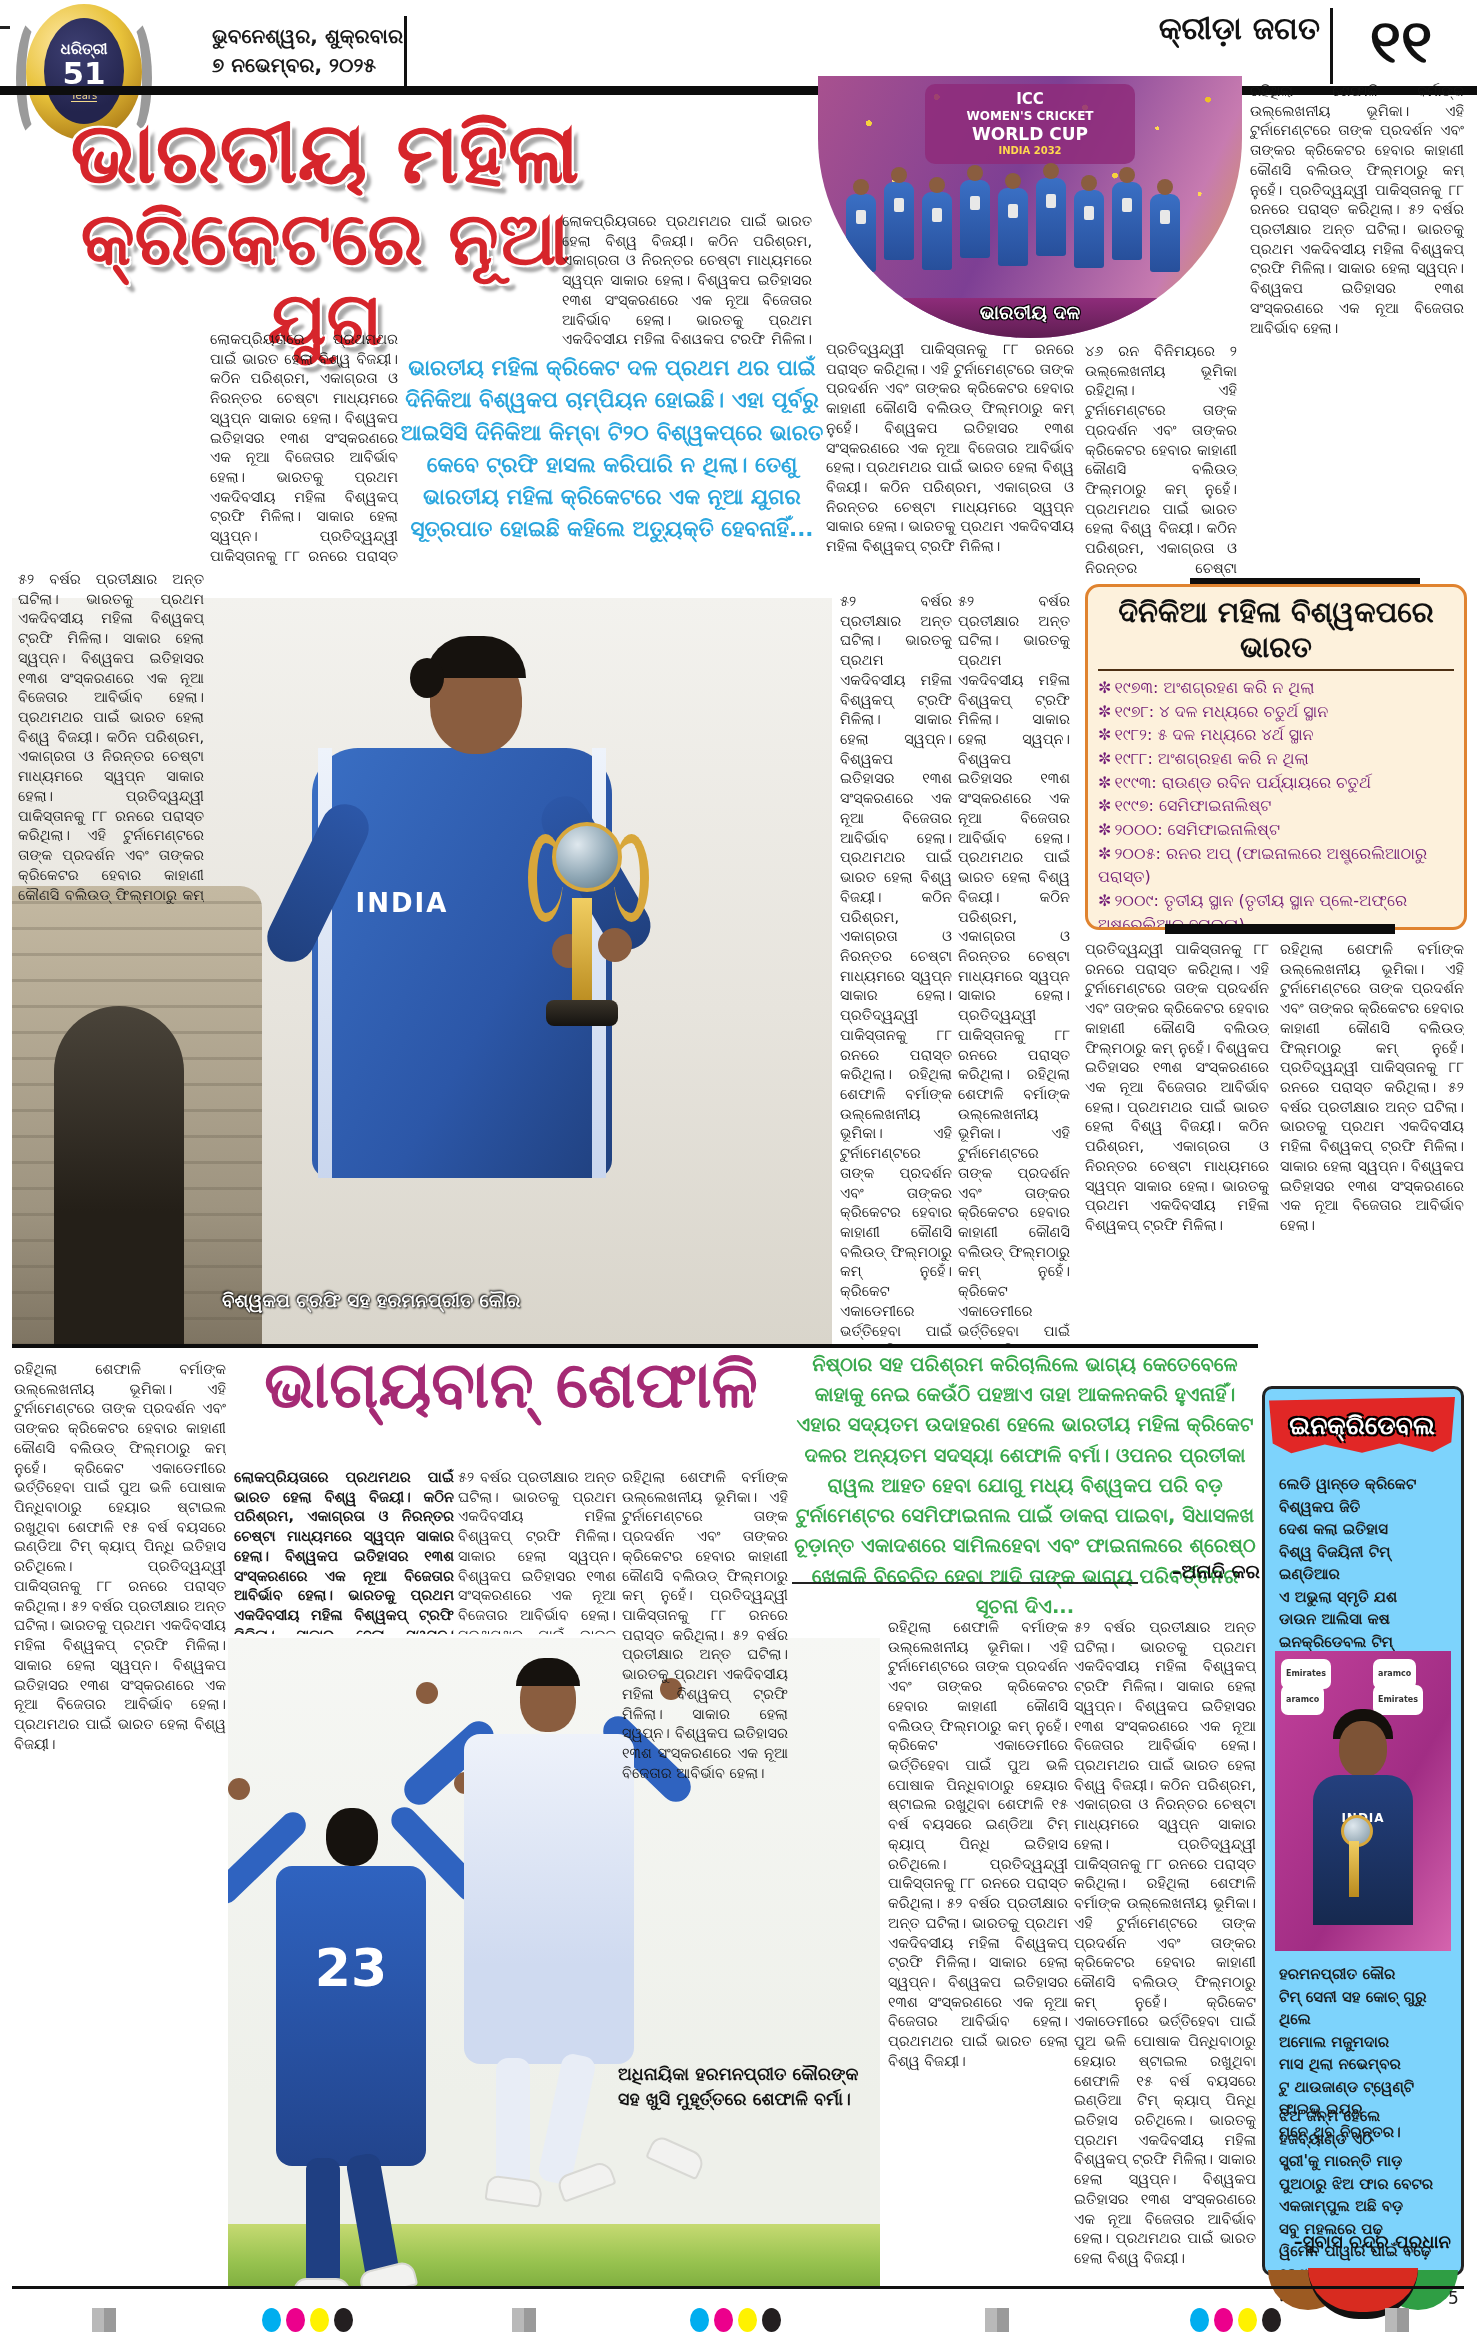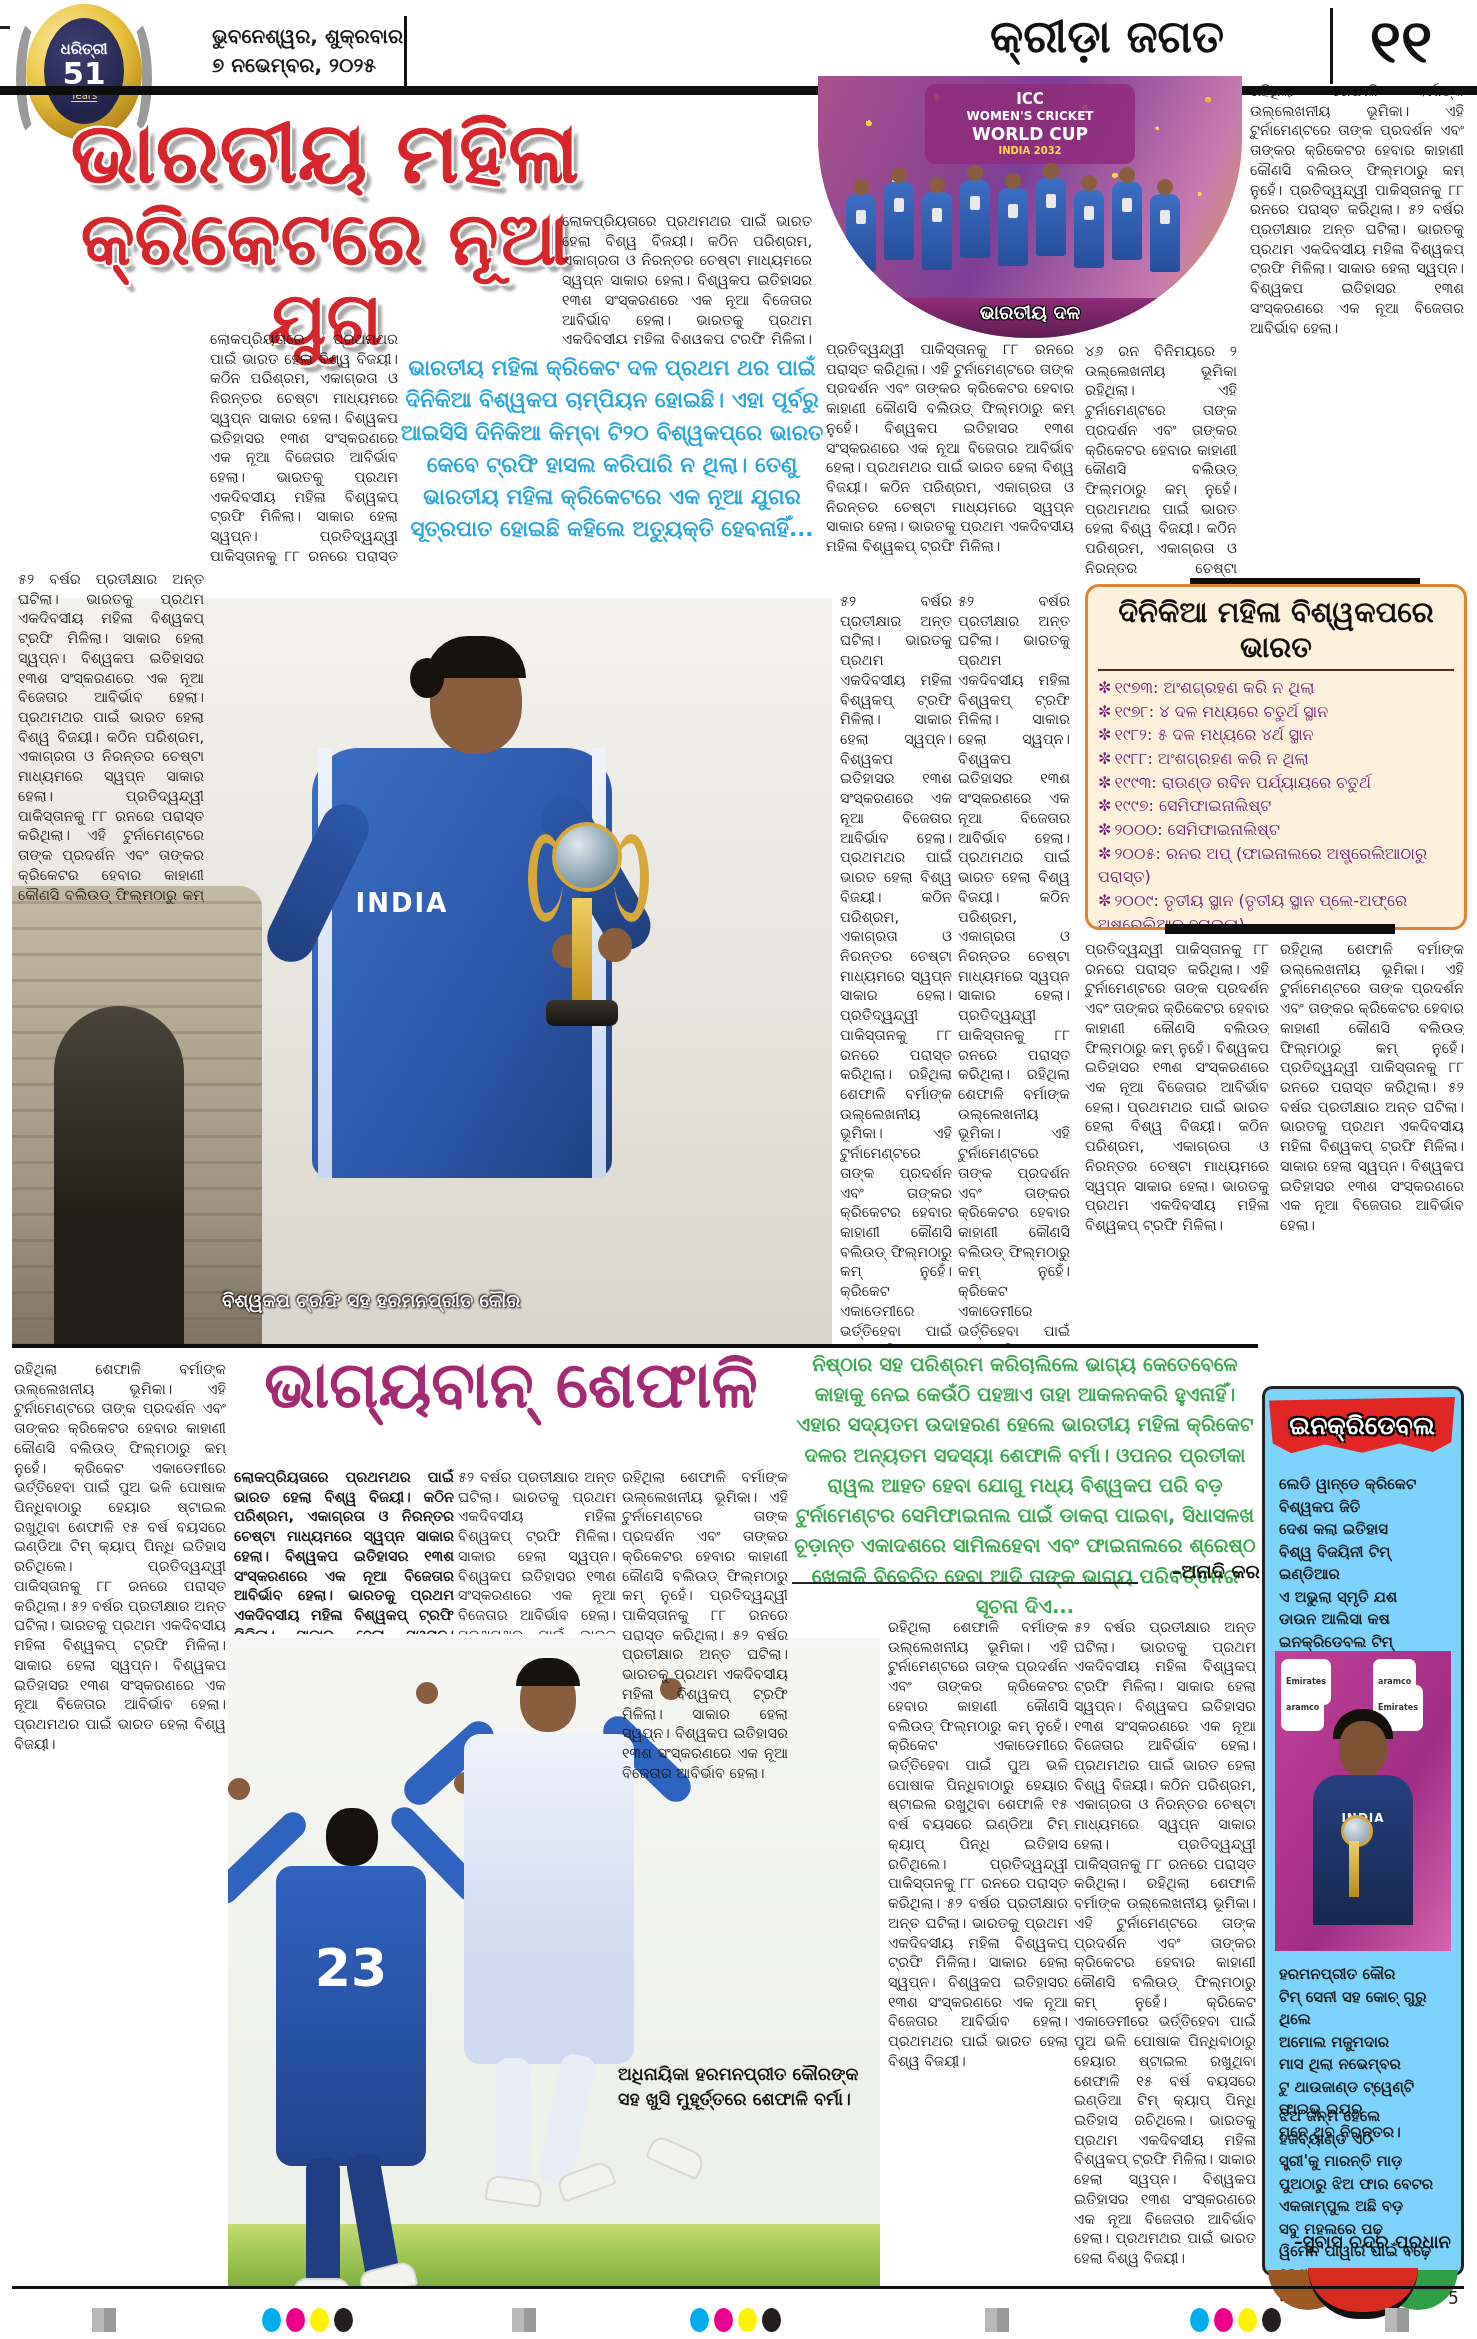--- a/index.html
+++ b/index.html
@@ -17,21 +17,21 @@
   .logo-ring{position:absolute;left:8px;top:0;width:116px;height:136px;border-radius:50%;
      background:radial-gradient(circle at 35% 30%,#ffe9a6,#e8c23a 45%,#b98a1e 75%,#8a6312);}
   .logo-oval{position:absolute;left:26px;top:14px;width:80px;height:106px;border-radius:50%;
      background:radial-gradient(circle at 40% 30%,#3d3f72,#23244d 70%);display:flex;flex-direction:column;
      align-items:center;justify-content:center;color:#fff;}
   .logo-title{font-size:15px;font-weight:bold;}
   .logo-51{font-size:31px;font-weight:bold;line-height:1;}
   .logo-years{font-size:10px;color:#f2d98c;border-top:1px solid #f2d98c;border-bottom:1px solid #f2d98c;}
   .dateline{left:212px;top:22px;font-size:20px;font-weight:bold;line-height:1.45;color:#1a1a1a;}
   .vrule{background:#111;}
-  .section-title{left:990px;top:10px;width:330px;font-size:45px;font-weight:800;color:#121212;}
+  .section-title{left:990px;top:10px;width:330px;text-align:right;font-size:31px;font-weight:800;color:#121212;}
   .page-num{left:1338px;top:6px;width:126px;text-align:center;font-size:60px;font-weight:800;}
   .top-rule{left:0;top:86px;width:1477px;height:9px;background:#0d0d0d;}
   
   .headline{left:30px;top:108px;width:590px;text-align:center;color:#d6252b;font-weight:800;
      text-shadow:-2px -2px 0 #fff,2px -2px 0 #fff,-2px 2px 0 #fff,2px 2px 0 #fff,6px 7px 3px #a8a8a8;}
   .headline .l1{font-size:84px;line-height:1.08;}
   .headline .l2{font-size:73px;line-height:1.1;}
   
   .team-photo{left:818px;top:76px;width:424px;height:262px;border-radius:0 0 212px 212px / 0 0 200px 200px;
      overflow:hidden;background:
@@ -130,21 +130,21 @@
   
   .side-box{left:1262px;top:1386px;width:202px;height:890px;border:3px solid #222;border-radius:10px;background:#7dd3fc;box-sizing:border-box;}
   .side-banner{position:absolute;left:4px;top:8px;width:186px;height:58px;background:#e12726;
      clip-path:polygon(0 6%,100% 0,98% 78%,88% 95%,70% 80%,50% 96%,30% 82%,12% 97%,2% 80%);
      filter:drop-shadow(5px 6px 0 #8f8f8f);display:flex;align-items:center;justify-content:center;}
   .side-banner span{color:#fff;font-weight:800;font-size:25px;
      text-shadow:-2px -2px 0 #000,2px -2px 0 #000,-2px 2px 0 #000,2px 2px 0 #000;}
   .poem{position:absolute;left:14px;width:172px;font-size:15px;font-weight:600;line-height:1.5;color:#1a1a1a;}
   .side-photo{position:absolute;left:10px;top:262px;width:176px;height:300px;overflow:hidden;
      background:linear-gradient(120deg,#c2419b,#a12d84 60%,#d564ae);}
-  .sp-pill{position:absolute;height:14px;padding:16px 5px;border-radius:7px;background:#fff;color:#333;
+  .sp-pill{position:absolute;height:14px;padding:8px 5px;border-radius:7px;background:#fff;color:#333;
      font-size:8px;font-weight:bold;line-height:14px;}
   .sp-head{position:absolute;left:64px;top:70px;width:48px;height:56px;border-radius:46%;background:#7d5336;}
   .sp-hair{position:absolute;left:58px;top:58px;width:60px;height:30px;border-radius:28px 28px 0 0;background:#14100c;}
   .sp-jersey{position:absolute;left:38px;top:124px;width:100px;height:150px;border-radius:26px 26px 0 0;
      background:linear-gradient(#24407e,#16294f);}
   .sp-jtext{position:absolute;left:38px;top:160px;width:100px;text-align:center;color:#fff;font-size:12px;font-weight:bold;letter-spacing:1px;}
   .sp-trophy{position:absolute;left:74px;top:190px;width:10px;height:56px;background:linear-gradient(#f1ce62,#b98a1e);}
   .sp-globe{position:absolute;left:66px;top:164px;width:26px;height:26px;border-radius:50%;
      background:radial-gradient(circle at 35% 30%,#dfe8ee,#7d94a2);border:3px solid #d8a73a;}
   .side-byline{position:absolute;left:14px;top:842px;width:172px;text-align:right;font-size:18px;font-weight:800;}

